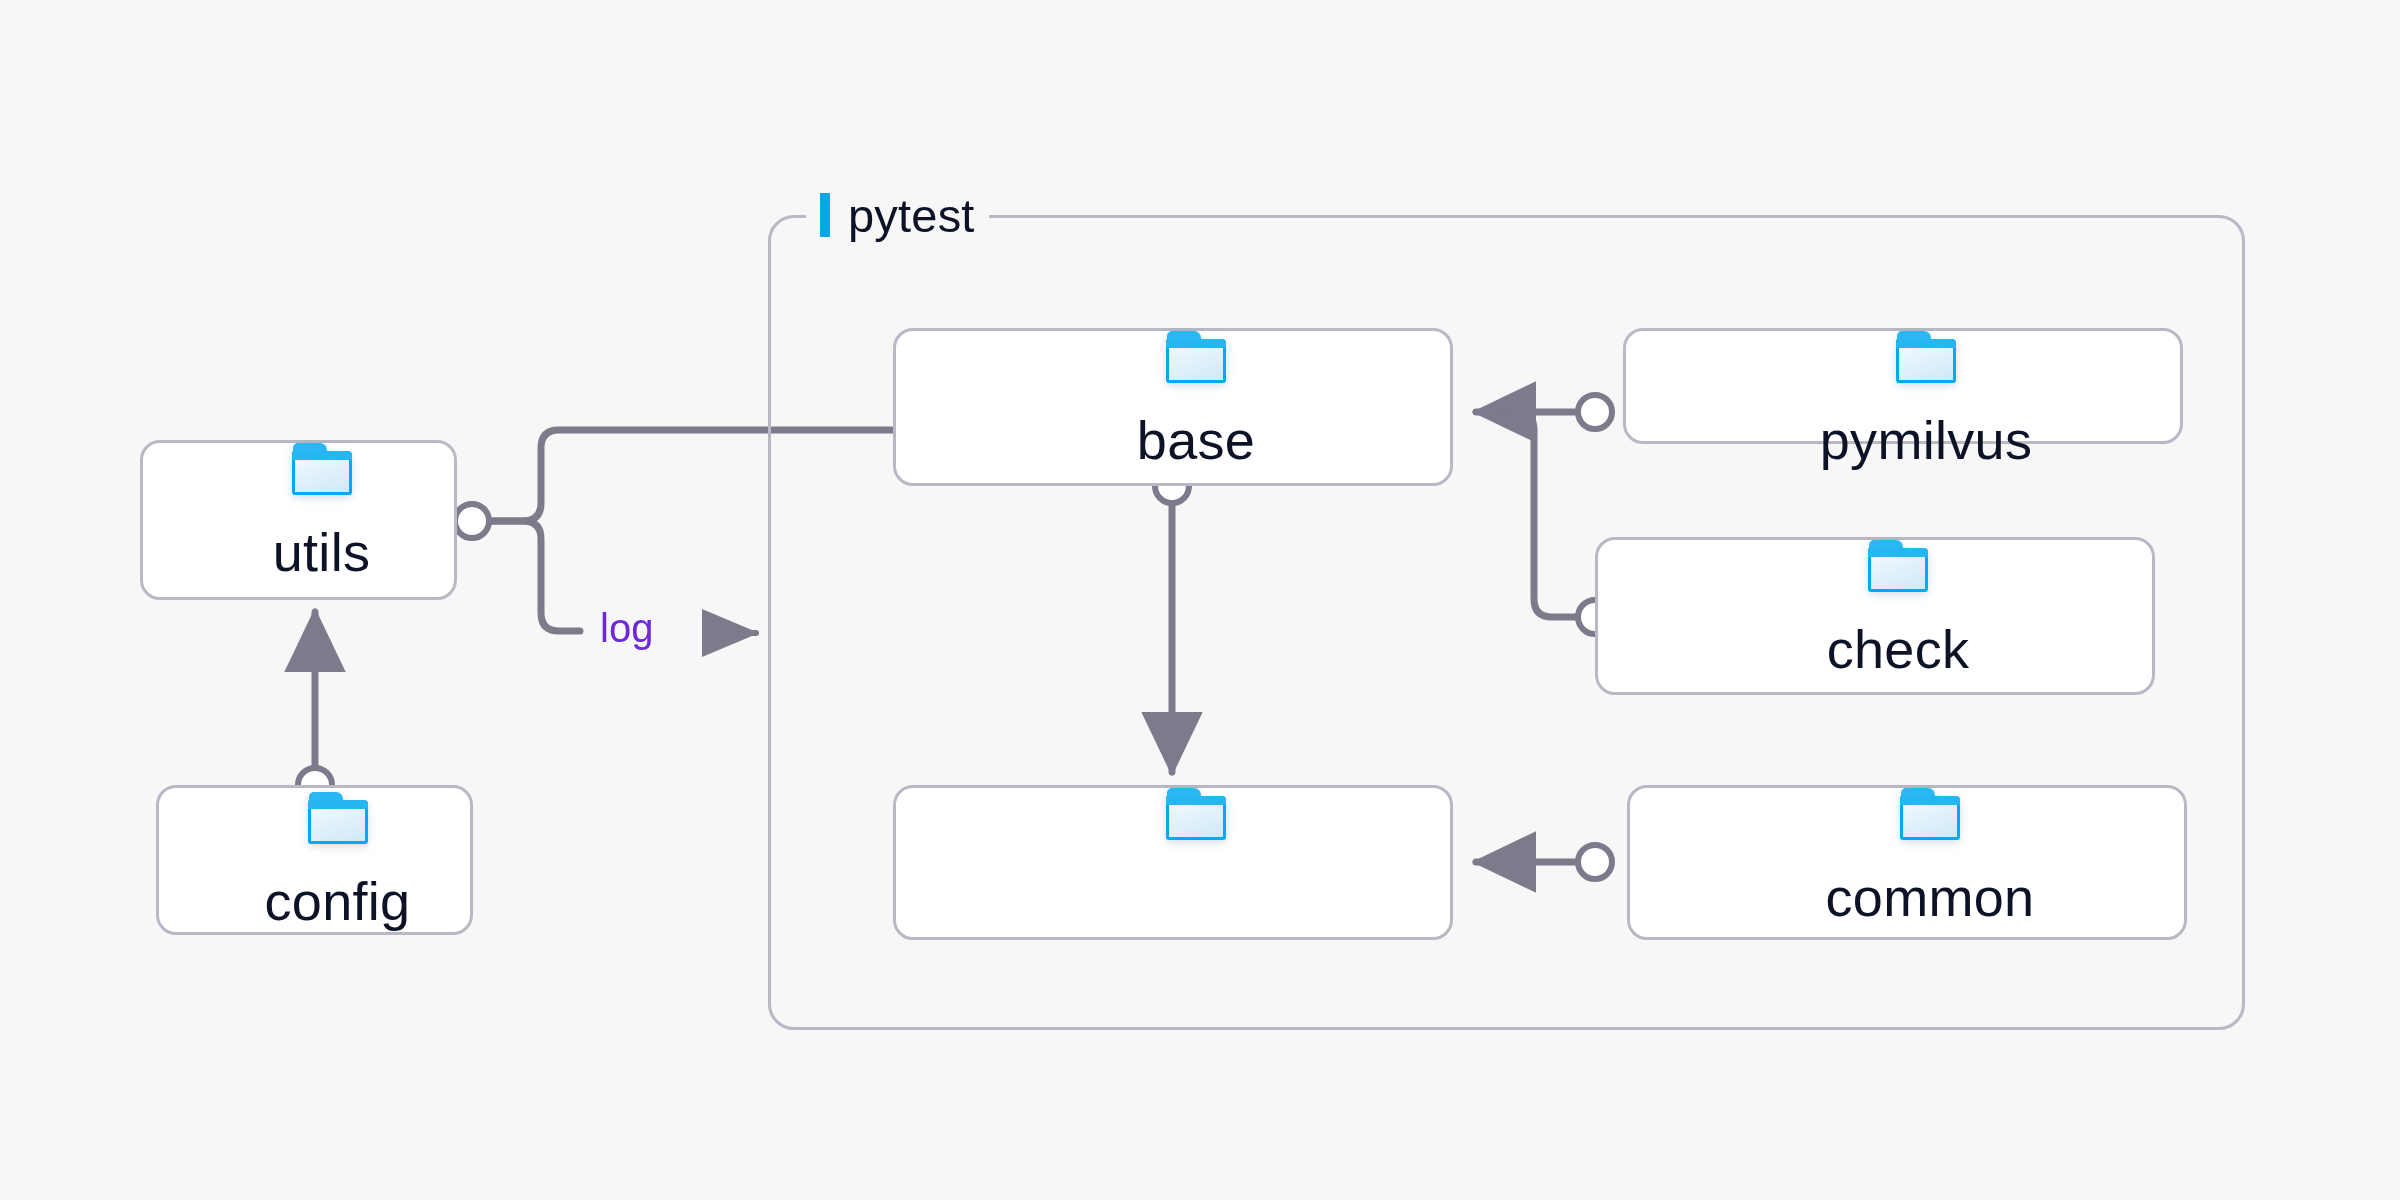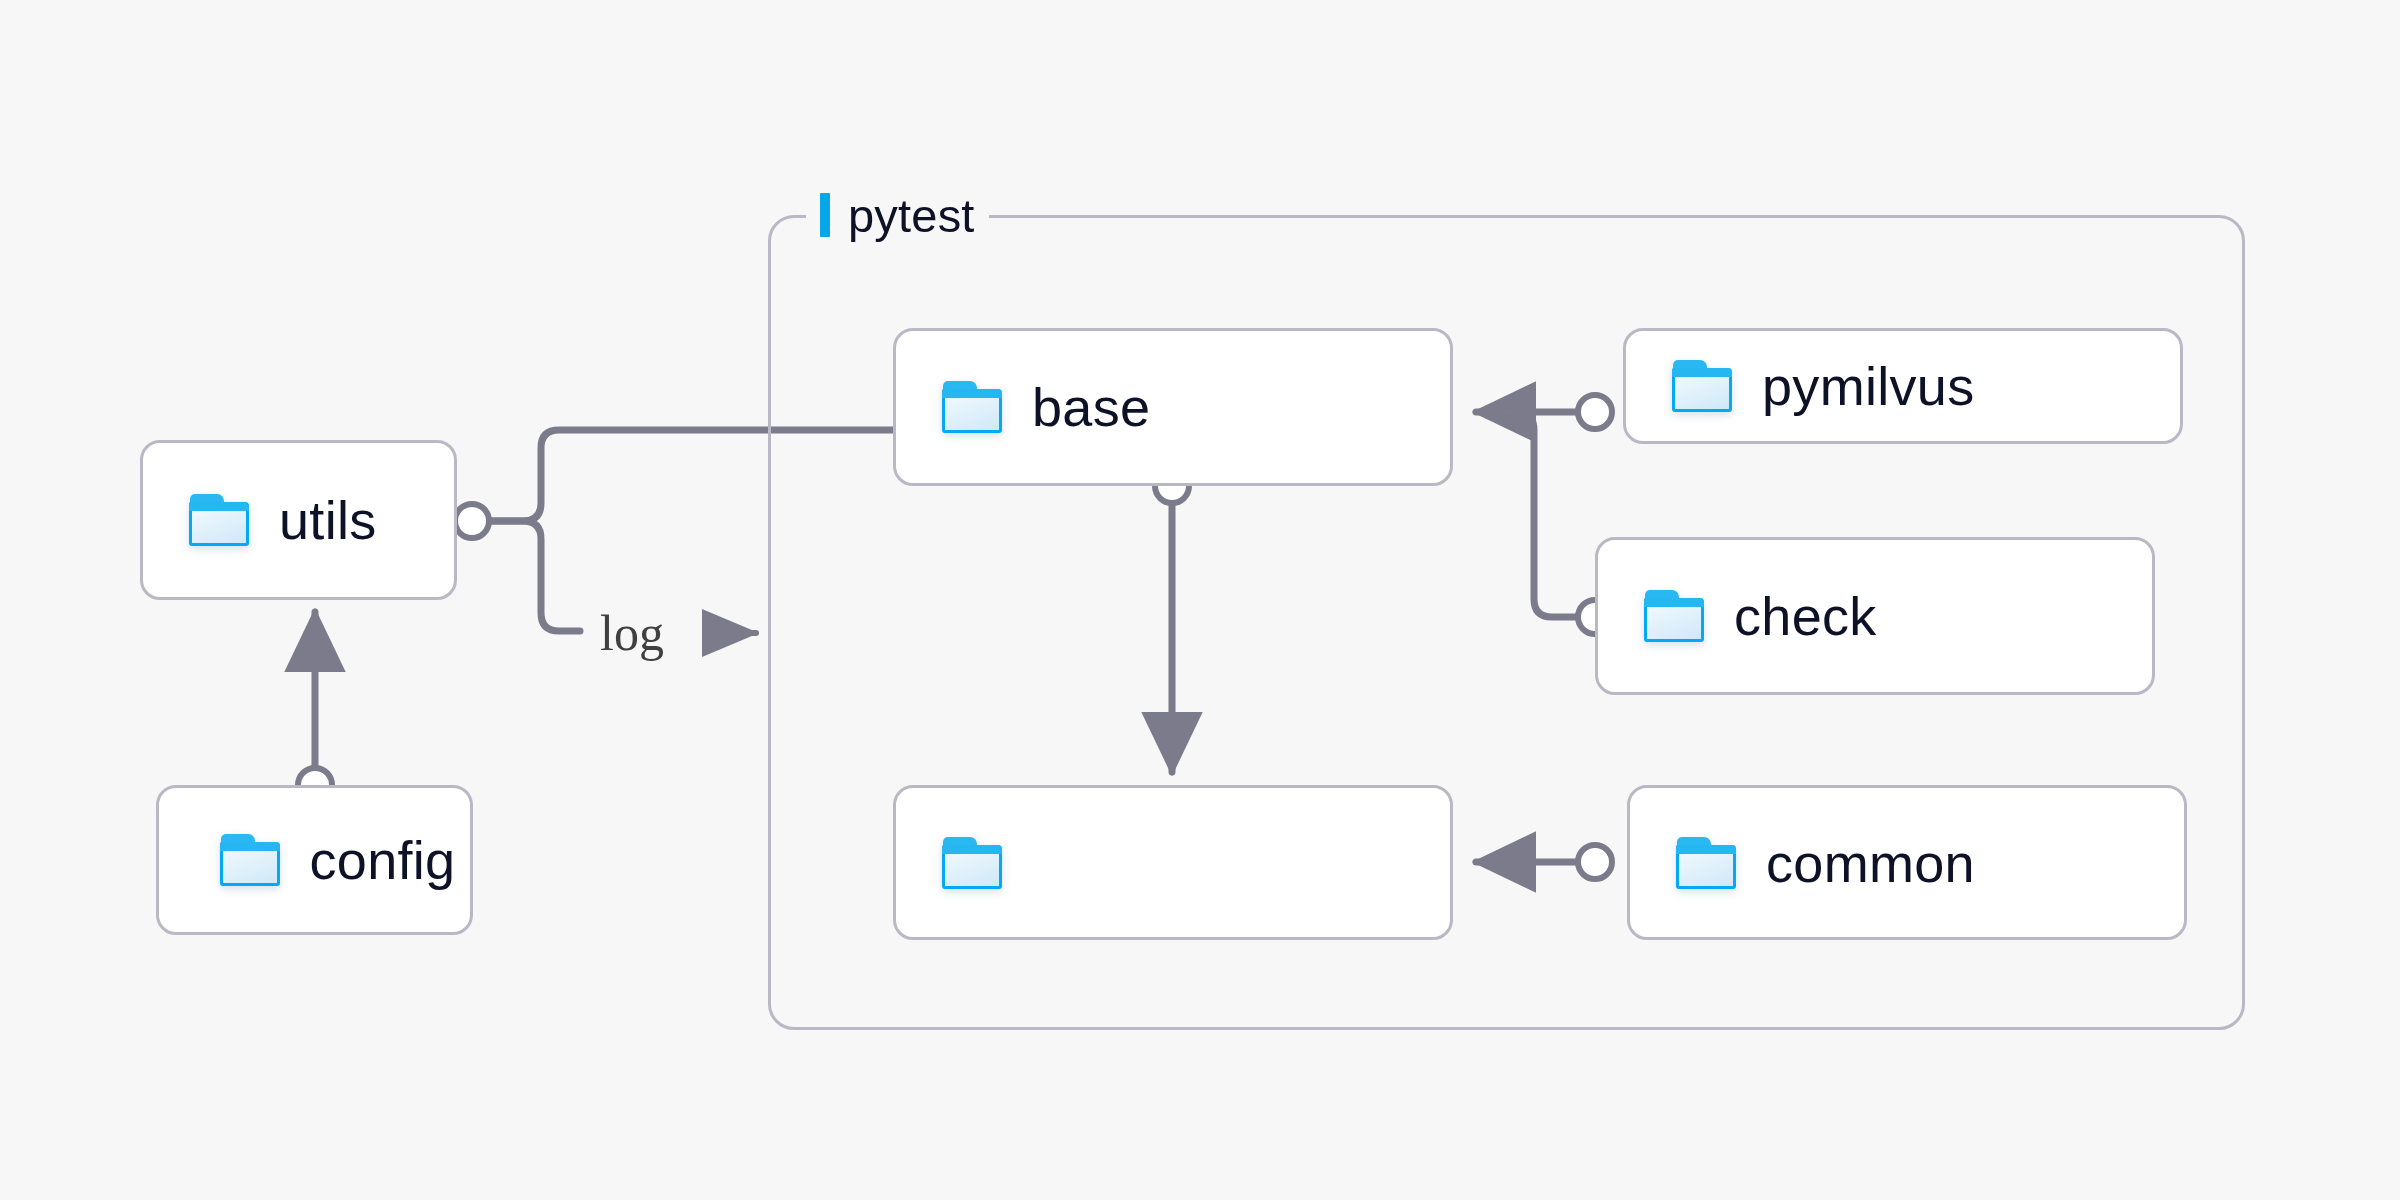--- a/index.html
+++ b/index.html
@@ -62,20 +62,21 @@
   .node {
     position: absolute;
     box-sizing: border-box;
     background: #ffffff;
     border: 3px solid #b9b8c4;
     border-radius: 20px;
     display: flex;
     align-items: center;
     padding-left: 46px;
     gap: 30px;
+    flex-direction: column;
   }
   .node .label {
     font-size: 54px;
     color: #0d1227;
     line-height: 1;
     white-space: nowrap;
     letter-spacing: 0.3px;
   }
 
   
@@ -112,25 +113,24 @@
     top: 8px;
     width: 60px;
     height: 9px;
     background: #26b6f2;
     border-radius: 3px 5px 0 0;
   }
 
   
   .edge-label {
     position: absolute;
-    font-size: 50px;
-    color: #404040;
+    font-size: 40px;
+    color: #6d28d9;
     white-space: nowrap;
     line-height: 1;
-    font-family: Liberation Serif, serif;
   }
 </style>
 </head>
 <body>
 
 <div id="canvas">
 
   <svg id="edges" viewBox="0 0 2400 1200" width="2400" height="1200">
     <defs>
       <marker id="arrowBig" markerWidth="11" markerHeight="11" refX="8.6" refY="5" orient="auto" markerUnits="strokeWidth">

